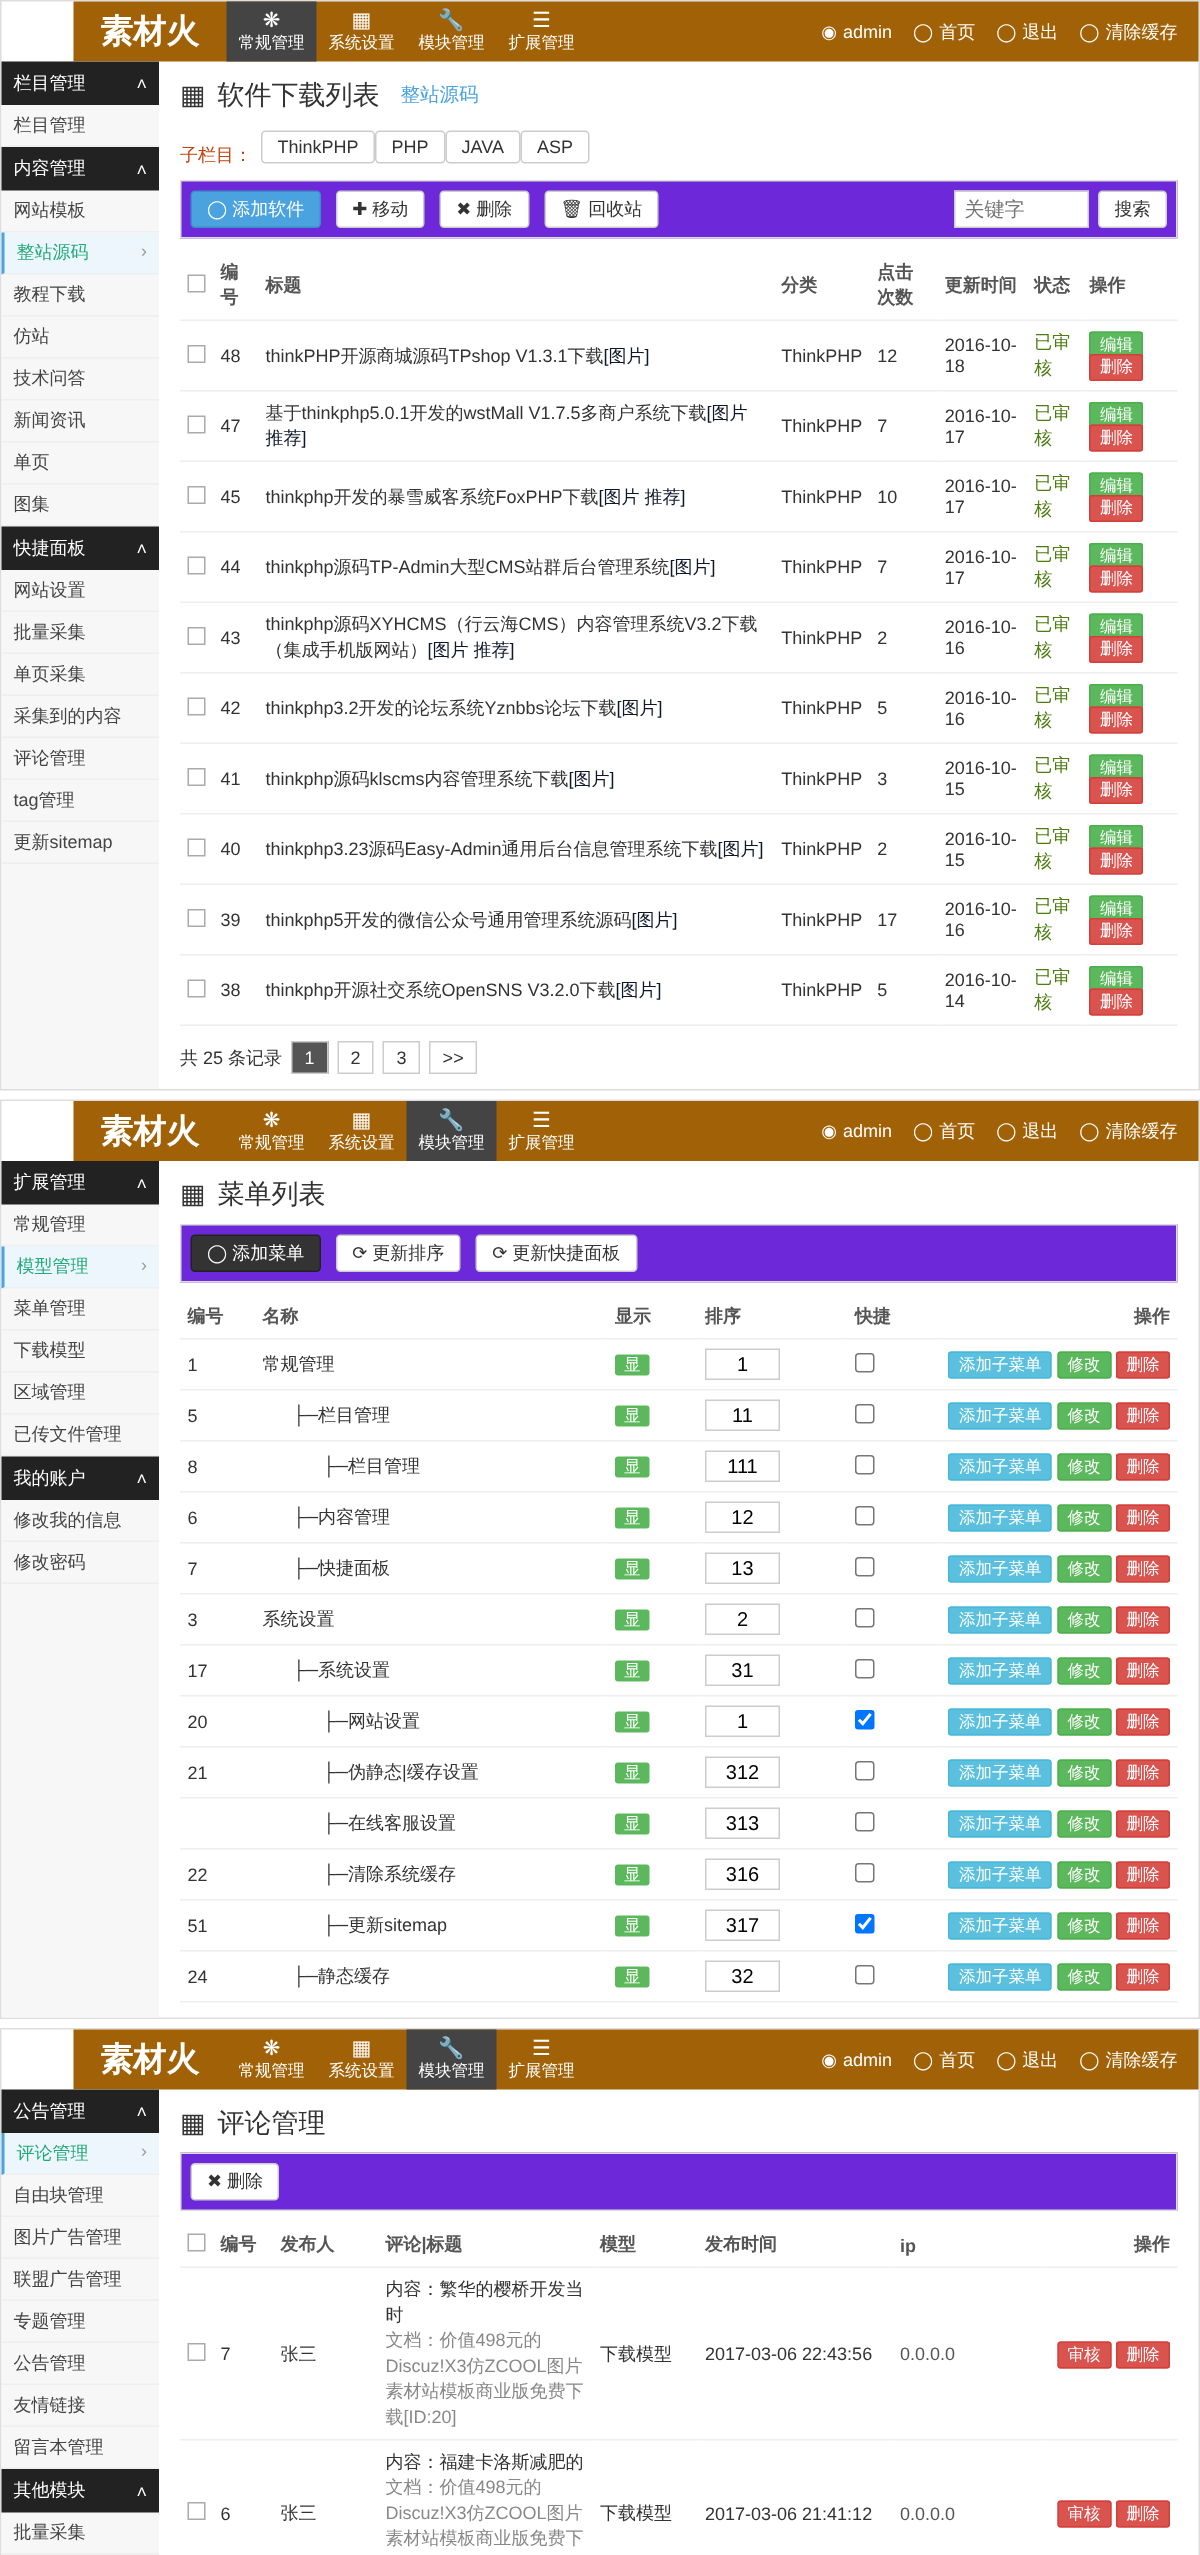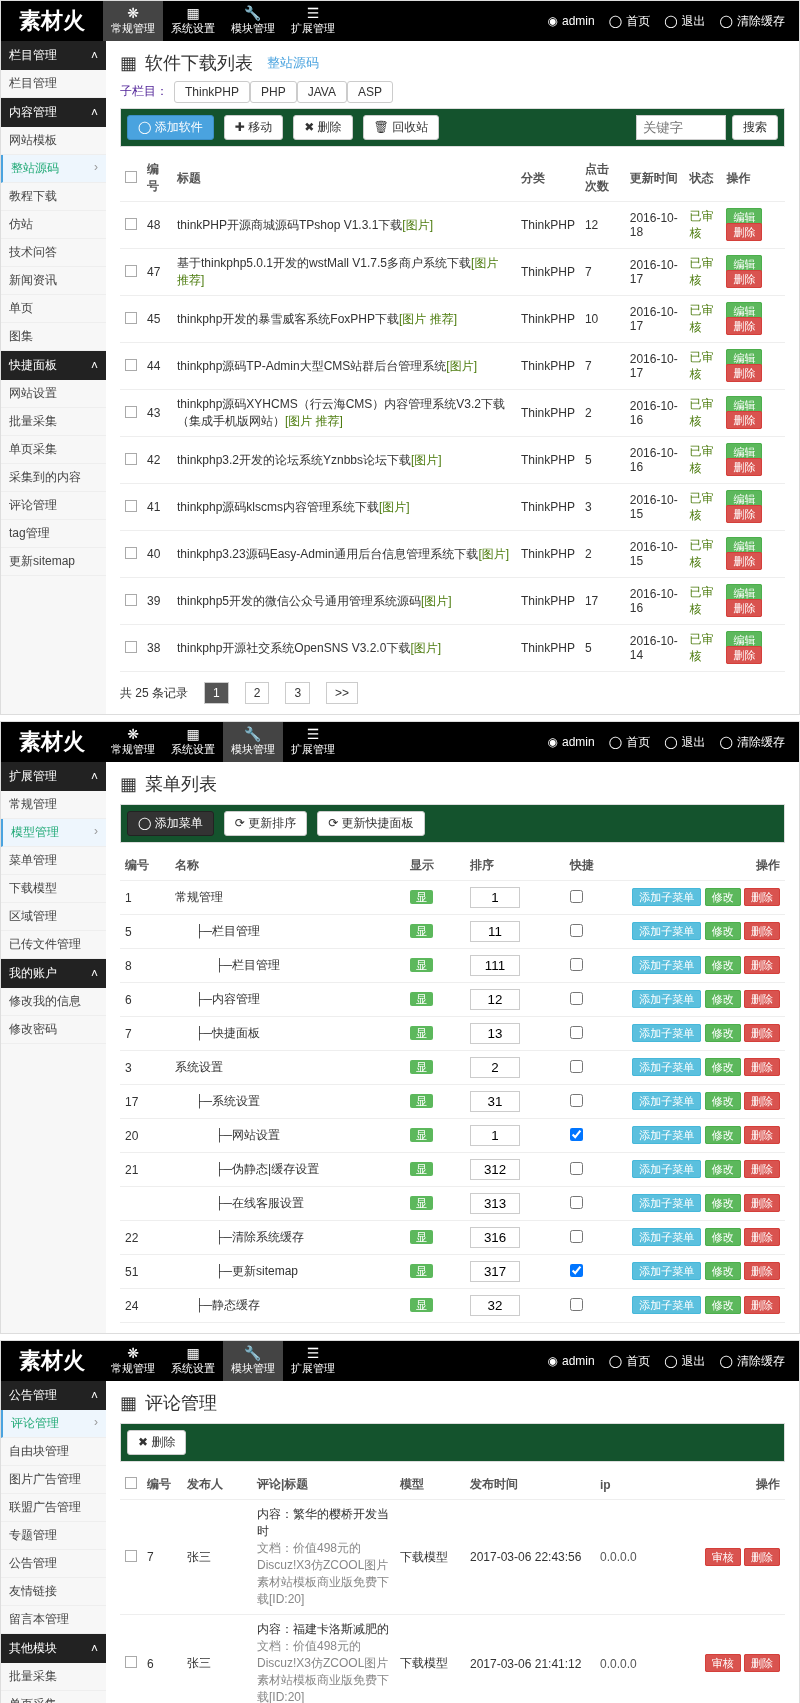--- a/index.html
+++ b/index.html
@@ -1,54 +1,54 @@
 <!DOCTYPE html>
 <html><head>
 <meta charset="utf-8">
 <style>
 * { box-sizing: border-box; margin: 0; padding: 0; font-family: Arial, "Microsoft YaHei", sans-serif; }
 body { font-size: 12px; color: #333; background: #fff; }
 .panel { border: 1px solid #ddd; margin-bottom: 6px; }
-.topbar { background: #000000; color: #fff; display: flex; align-items: stretch; height: 40px; }
+.topbar { background: #a16207; color: #fff; display: flex; align-items: stretch; height: 40px; margin-left: 48px; }
 .logo { font-size: 22px; font-weight: bold; padding: 6px 18px; line-height: 28px; }
 .topnav { display: flex; }
 .topnav .item { width: 60px; text-align: center; padding: 4px 0; font-size: 11px; cursor: pointer; }
 .topnav .item.active { background: #444; }
 .topnav .item .ico { font-size: 14px; display: block; }
 .topright { margin-left: auto; display: flex; align-items: center; gap: 14px; padding-right: 14px; font-size: 12px; }
 .topright span { display:inline-flex; align-items:center; gap:4px;}
 .body { display: flex; }
 .sidebar { width: 105px; background: #f7f7f7; }
 .sidehdr { background: #222; color: #fff; padding: 6px 8px; font-size: 12px; display:flex; justify-content:space-between; align-items:center;}
 .sideitem { padding: 5px 8px; font-size: 12px; cursor: pointer; border-bottom:1px solid #eee; color:#444;}
 .sideitem.active { background: #eef6fd; color: #2a7; border-left:2px solid #4aa3df;}
 .sideitem.arrow::after { content:"›"; float:right; color:#999;}
 .main { flex: 1; padding: 10px 14px; }
 .pagetitle { font-size: 18px; margin-bottom:8px; display:flex; align-items:center; gap:8px;}
 .pagetitle .sub { font-size: 13px; color: #4aa3df; margin-left:6px;}
 .subtabs { margin: 8px 0; font-size: 12px; display:flex; gap:6px; align-items:center;}
-.subtabs .lbl{color:#4c1d95;}
+.subtabs .lbl{color:#c2410c;margin-top:12px;}
 .subtabs .tab { border:1px solid #ccc; padding:3px 10px; border-radius:3px; cursor:pointer;}
-.toolbar { background:#14532d; border:1px solid #ddd; padding:6px; display:flex; gap:10px; align-items:center;}
+.toolbar { background:#6d28d9; border:1px solid #ddd; padding:6px; display:flex; gap:10px; align-items:center;}
 .btn { padding:3px 10px; border:1px solid #ccc; border-radius:3px; cursor:pointer; font-size:12px; background:#fff;}
 .btn.primary { background:#4aa3df; color:#fff; border-color:#3b8ec6;}
 .btn.dark { background:#333; color:#fff; border-color:#222;}
 .btn.tiny { padding:2px 6px; font-size:11px; border-radius:2px;}
 .btn.green{background:#5cb85c;color:#fff;border-color:#4cae4c;}
 .btn.cyan{background:#5bc0de;color:#fff;border-color:#46b8da;}
 .btn.red{background:#d9534f;color:#fff;border-color:#d43f3a;}
 .searchbox{margin-left:auto; display:flex; gap:6px;}
 .searchbox input{border:1px solid #ccc; padding:3px 6px; width:90px;}
 table { width:100%; border-collapse:collapse; margin-top:8px; font-size:12px;}
 th,td { padding:6px 5px; border-bottom:1px solid #eee; text-align:left;}
 th { color:#555; font-weight:bold;}
 .chk { width:12px;height:12px; border:1px solid #aaa; display:inline-block;}
 .status-ok{color:#4d7c0f;}
-.tag{color:#4d7c0f;}
-.pager{margin-top:10px; display:flex; align-items:center; gap:16px; font-size:12px;}
+.tag{color:#0f172a;}
+.pager{margin-top:10px; display:flex; align-items:center; gap:6px; font-size:12px;}
 .pager .pg{border:1px solid #ccc;padding:3px 8px;cursor:pointer;}
 .pager .pg.active{background:#555;color:#fff;}
 .sortinp{width:50px;border:1px solid #ccc;text-align:center;padding:2px;}
 .badge-show{background:#5cb85c;color:#fff;padding:1px 6px;border-radius:2px;font-size:11px;}
 .ipcol{color:#555;}
 </style>
 </head>
 <body>
 
 <div class="panel">

